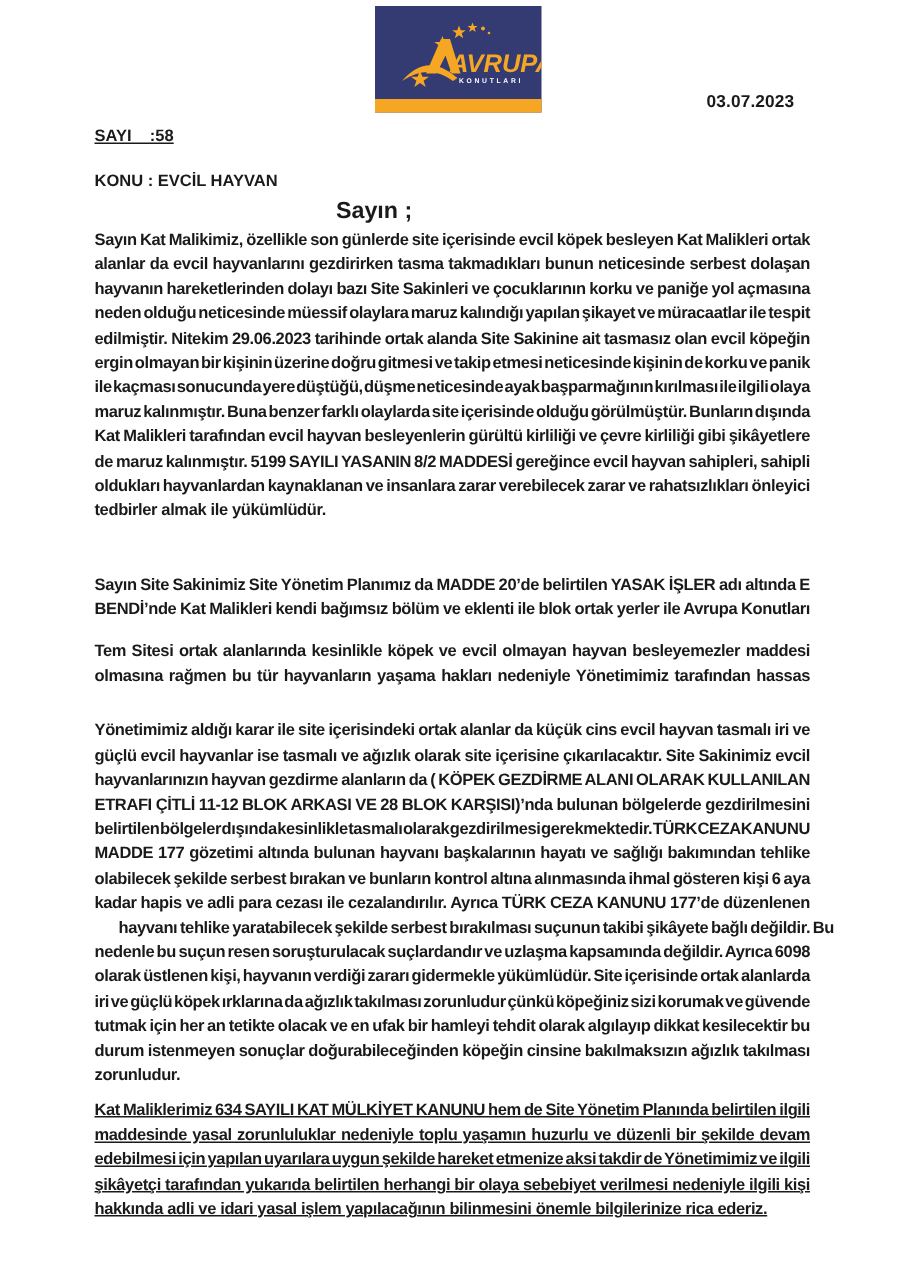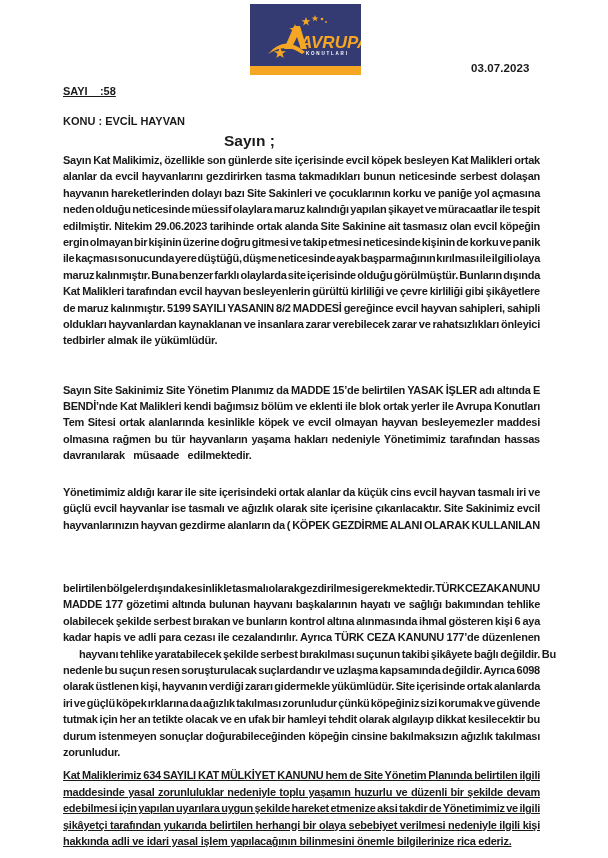--- a/index.html
+++ b/index.html
@@ -81,31 +81,31 @@
       <span class="line" style="display: block; word-spacing: -1.60521px; text-align-last: left;">ergin olmayan bir kişinin üzerine doğru gitmesi ve takip etmesi neticesinde kişinin de korku ve panik</span>
       <span class="line" style="display: block; word-spacing: -2px; text-align-last: left;">ile kaçması sonucunda yere düştüğü, düşme neticesinde ayak başparmağının kırılması ile ilgili olaya</span>
       <span class="line" style="display: block; word-spacing: -1.4858px; text-align-last: left;">maruz kalınmıştır. Buna benzer farklı olaylarda site içerisinde olduğu görülmüştür. Bunların dışında</span>
       <span class="line" style="display: block; word-spacing: -0.604167px; text-align-last: left;">Kat Malikleri tarafından evcil hayvan besleyenlerin gürültü kirliliği ve çevre kirliliği gibi şikâyetlere</span>
       <span class="line" style="display: block; word-spacing: -0.778646px; text-align-last: left;">de maruz kalınmıştır. 5199 SAYILI YASANIN 8/2 MADDESİ gereğince evcil hayvan sahipleri, sahipli</span>
       <span class="line" style="display: block; word-spacing: -0.81875px; text-align-last: left;">oldukları hayvanlardan kaynaklanan ve insanlara zarar verebilecek zarar ve rahatsızlıkları önleyici</span>
       <span class="line last" style="white-space: pre;">tedbirler almak ile yükümlüdür.</span>
     </p>
   <span class="spacer"></span>
   <p class="p2">
-      <span class="line" style="display: block; word-spacing: -0.433036px; text-align-last: left;">Sayın Site Sakinimiz Site Yönetim Planımız da MADDE 15’de belirtilen YASAK İŞLER adı altında E</span>
+      <span class="line" style="display: block; word-spacing: -0.433036px; text-align-last: left;">Sayın Site Sakinimiz Site Yönetim Planımız da MADDE 20’de belirtilen YASAK İŞLER adı altında E</span>
       <span class="line" style="display: block; word-spacing: -0.360491px; text-align-last: left;">BENDİ’nde Kat Malikleri kendi bağımsız bölüm ve eklenti ile blok ortak yerler ile Avrupa Konutları</span>
-      <span class="line" style="display: block; word-spacing: 0.872159px; text-align-last: left;">Tem Sitesi ortak alanlarında kesinlikle köpek ve evcil olmayan hayvan besleyemezler maddesi</span>
+      <span class="line" style="display: block; word-spacing: 0.872159px; text-align-last: left; margin-top: 12px;">Tem Sitesi ortak alanlarında kesinlikle köpek ve evcil olmayan hayvan besleyemezler maddesi</span>
       <span class="line" style="display: block; word-spacing: 1.0375px; text-align-last: left;">olmasına rağmen bu tür hayvanların yaşama hakları nedeniyle Yönetimimiz tarafından hassas</span>
-      <span class="line last" style="white-space: pre;">davranılarak   müsaade   edilmektedir.</span>
     </p>
   <p class="p3">
       <span class="line" style="display: block; word-spacing: -0.49375px; text-align-last: left;">Yönetimimiz aldığı karar ile site içerisindeki ortak alanlar da küçük cins evcil hayvan tasmalı iri ve</span>
       <span class="line" style="display: block; word-spacing: -0.177885px; text-align-last: left;">güçlü evcil hayvanlar ise tasmalı ve ağızlık olarak site içerisine çıkarılacaktır. Site Sakinimiz evcil</span>
       <span class="line" style="display: block; word-spacing: -0.803125px; text-align-last: left;">hayvanlarınızın hayvan gezdirme alanların da ( KÖPEK GEZDİRME ALANI OLARAK KULLANILAN</span>
-      <span class="line" style="display: block; word-spacing: -2.50312px; text-align-last: left; margin-top: 47px;">belirtilen bölgeler dışında kesinlikle tasmalı olarak gezdirilmesi gerekmektedir. TÜRK CEZA KANUNU</span>
+      <span class="line" style="display: block; word-spacing: -0.272727px; text-align-last: left;">ETRAFI ÇİTLİ 11-12 BLOK ARKASI VE 28 BLOK KARŞISI)’nda bulunan bölgelerde gezdirilmesini</span>
+      <span class="line" style="display: block; word-spacing: -2.50312px; text-align-last: left;">belirtilen bölgeler dışında kesinlikle tasmalı olarak gezdirilmesi gerekmektedir. TÜRK CEZA KANUNU</span>
       <span class="line" style="display: block; word-spacing: 0.441761px; text-align-last: left;">MADDE 177 gözetimi altında bulunan hayvanı başkalarının hayatı ve sağlığı bakımından tehlike</span>
       <span class="line" style="display: block; word-spacing: -0.765625px; text-align-last: left;">olabilecek şekilde serbest bırakan ve bunların kontrol altına alınmasında ihmal gösteren kişi 6 aya</span>
       <span class="line" style="display: block; word-spacing: -0.174279px; text-align-last: left;">kadar hapis ve adli para cezası ile cezalandırılır. Ayrıca TÜRK CEZA KANUNU 177’de düzenlenen</span>
       <span class="line" style="display: block; word-spacing: -1.05114px; text-align-last: left; padding-left: 16px;">hayvanı tehlike yaratabilecek şekilde serbest bırakılması suçunun takibi şikâyete bağlı değildir. Bu</span>
       <span class="line" style="display: block; word-spacing: -1.22301px; text-align-last: left;">nedenle bu suçun resen soruşturulacak suçlardandır ve uzlaşma kapsamında değildir. Ayrıca 6098</span>
       <span class="line" style="display: block; word-spacing: -1.27131px; text-align-last: left;">olarak üstlenen kişi, hayvanın verdiği zararı gidermekle yükümlüdür. Site içerisinde ortak alanlarda</span>
       <span class="line" style="display: block; word-spacing: -1.60603px; text-align-last: left;">iri ve güçlü köpek ırklarına da ağızlık takılması zorunludur çünkü köpeğiniz sizi korumak ve güvende</span>
       <span class="line" style="display: block; word-spacing: -0.75px; text-align-last: left;">tutmak için her an tetikte olacak ve en ufak bir hamleyi tehdit olarak algılayıp dikkat kesilecektir bu</span>
       <span class="line" style="display: block; word-spacing: -0.234375px; text-align-last: left;">durum istenmeyen sonuçlar doğurabileceğinden köpeğin cinsine bakılmaksızın ağızlık takılması</span>
       <span class="line last" style="white-space: pre;">zorunludur.</span>

